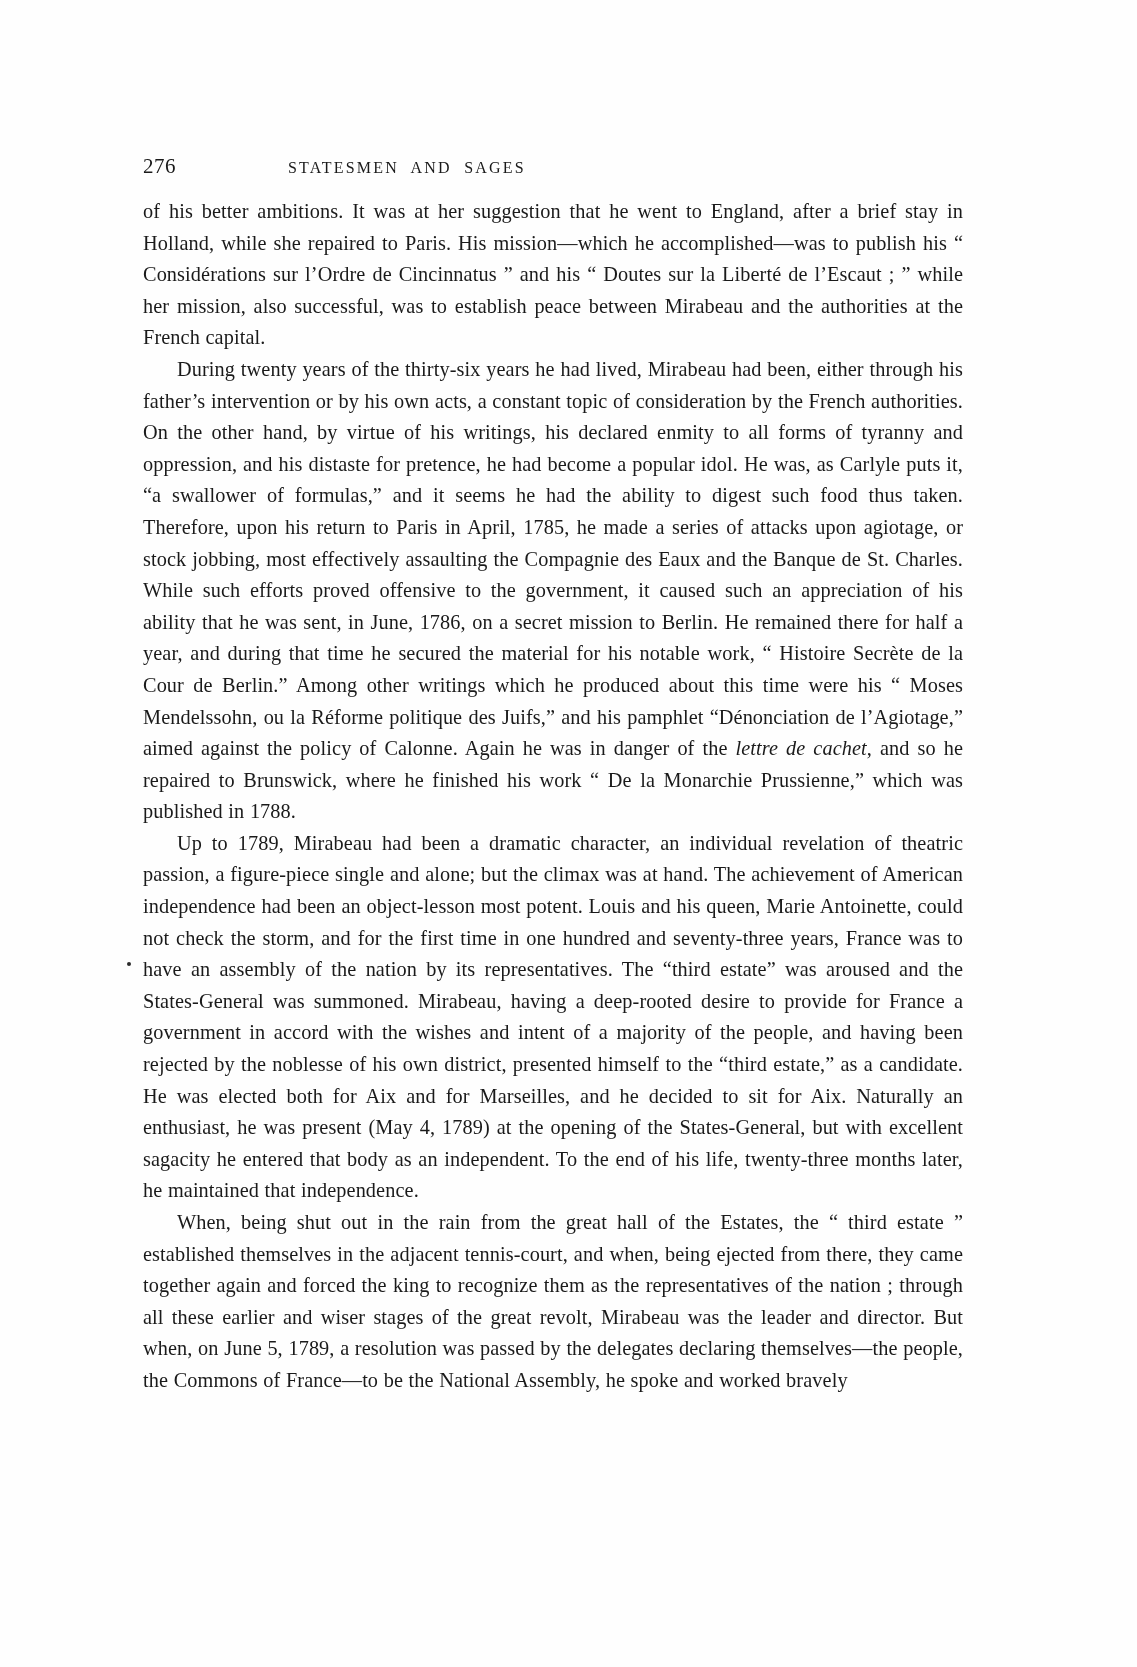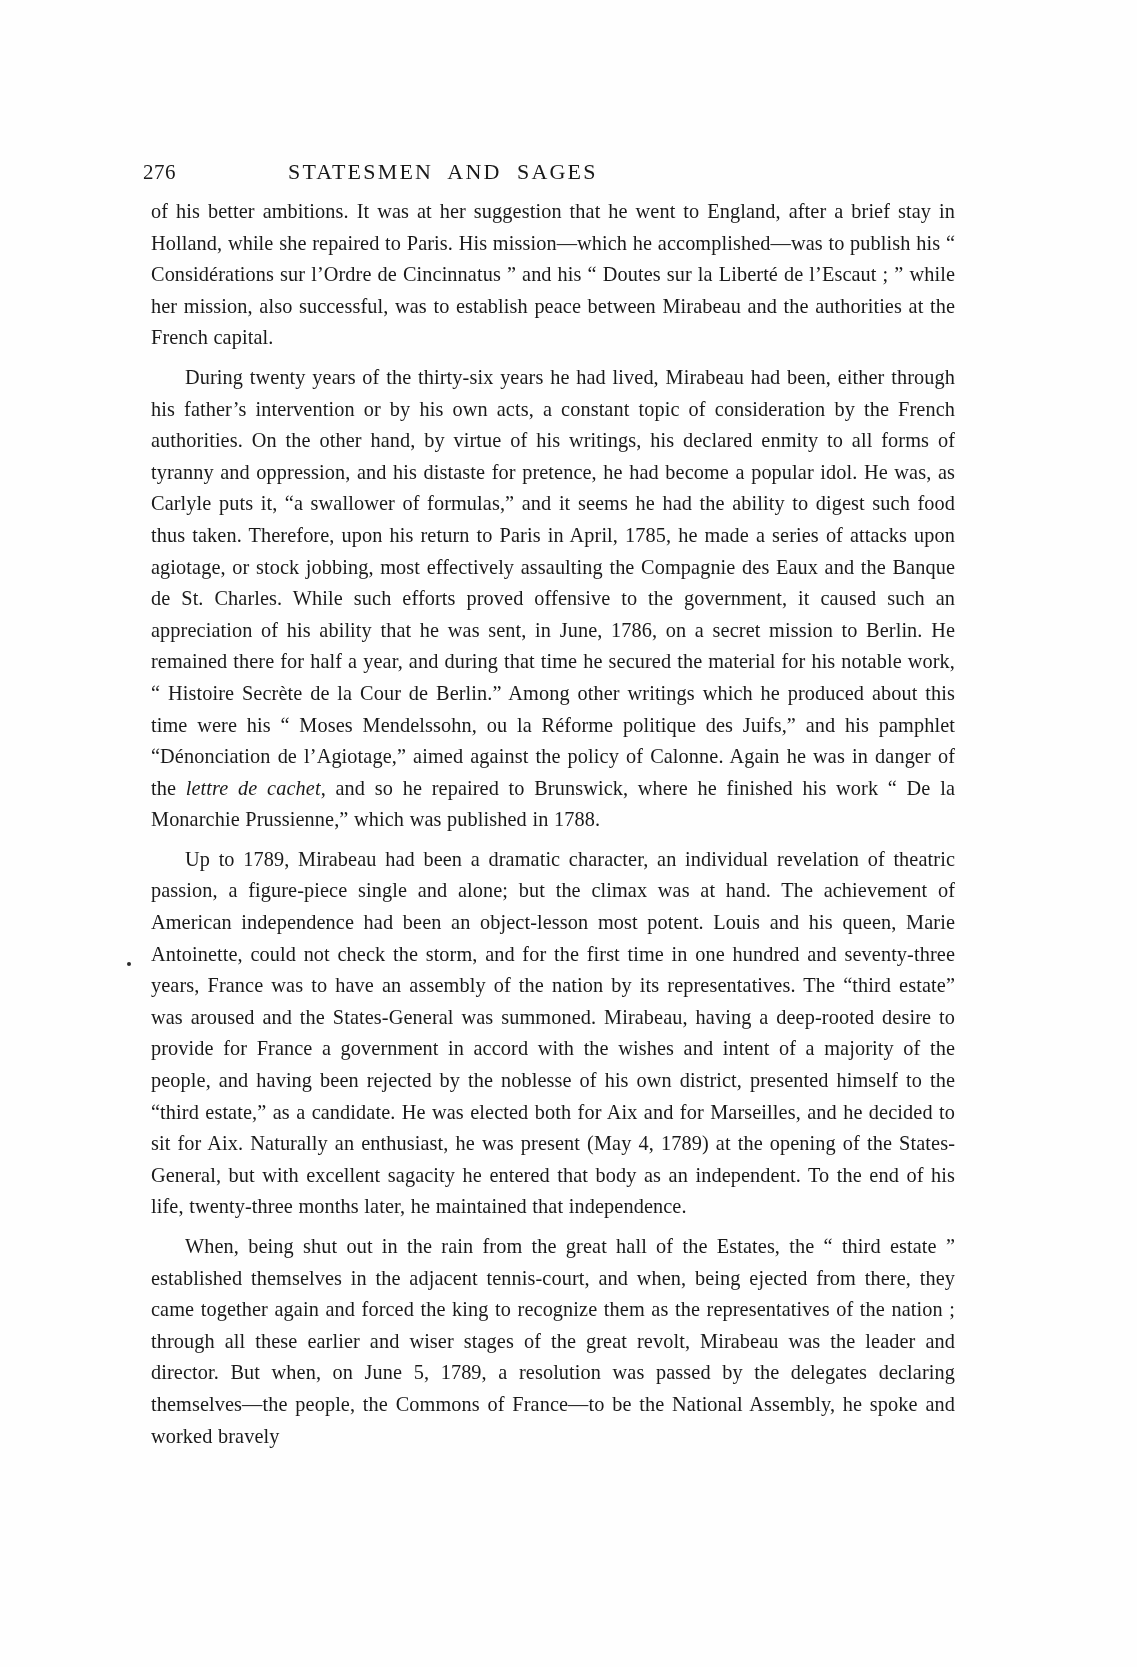--- a/index.html
+++ b/index.html
@@ -36,28 +36,28 @@
     height: 34px;
     margin-bottom: 22px;
   }
   .folio {
     font-size: 21px;
     letter-spacing: 0.5px;
     font-family: "Liberation Serif", serif;
     width: 145px;
   }
   .head-title {
-    font-size: 22px;
+    font-size: 16px;
     letter-spacing: 2.2px;
     font-family: "Liberation Serif", serif;
     white-space: pre;
     margin-top: 19px;
   }
   p.body-par {
-    margin: 8px;
+    margin: 0;
     font-size: 20.3px;
     line-height: 31.6px;
     text-align: justify;
     text-indent: 34px;
     font-family: "Liberation Serif", serif;
     letter-spacing: 0.1px;
     word-spacing: 0.4px;
     hyphens: none;
   }
   p.body-par.first {

